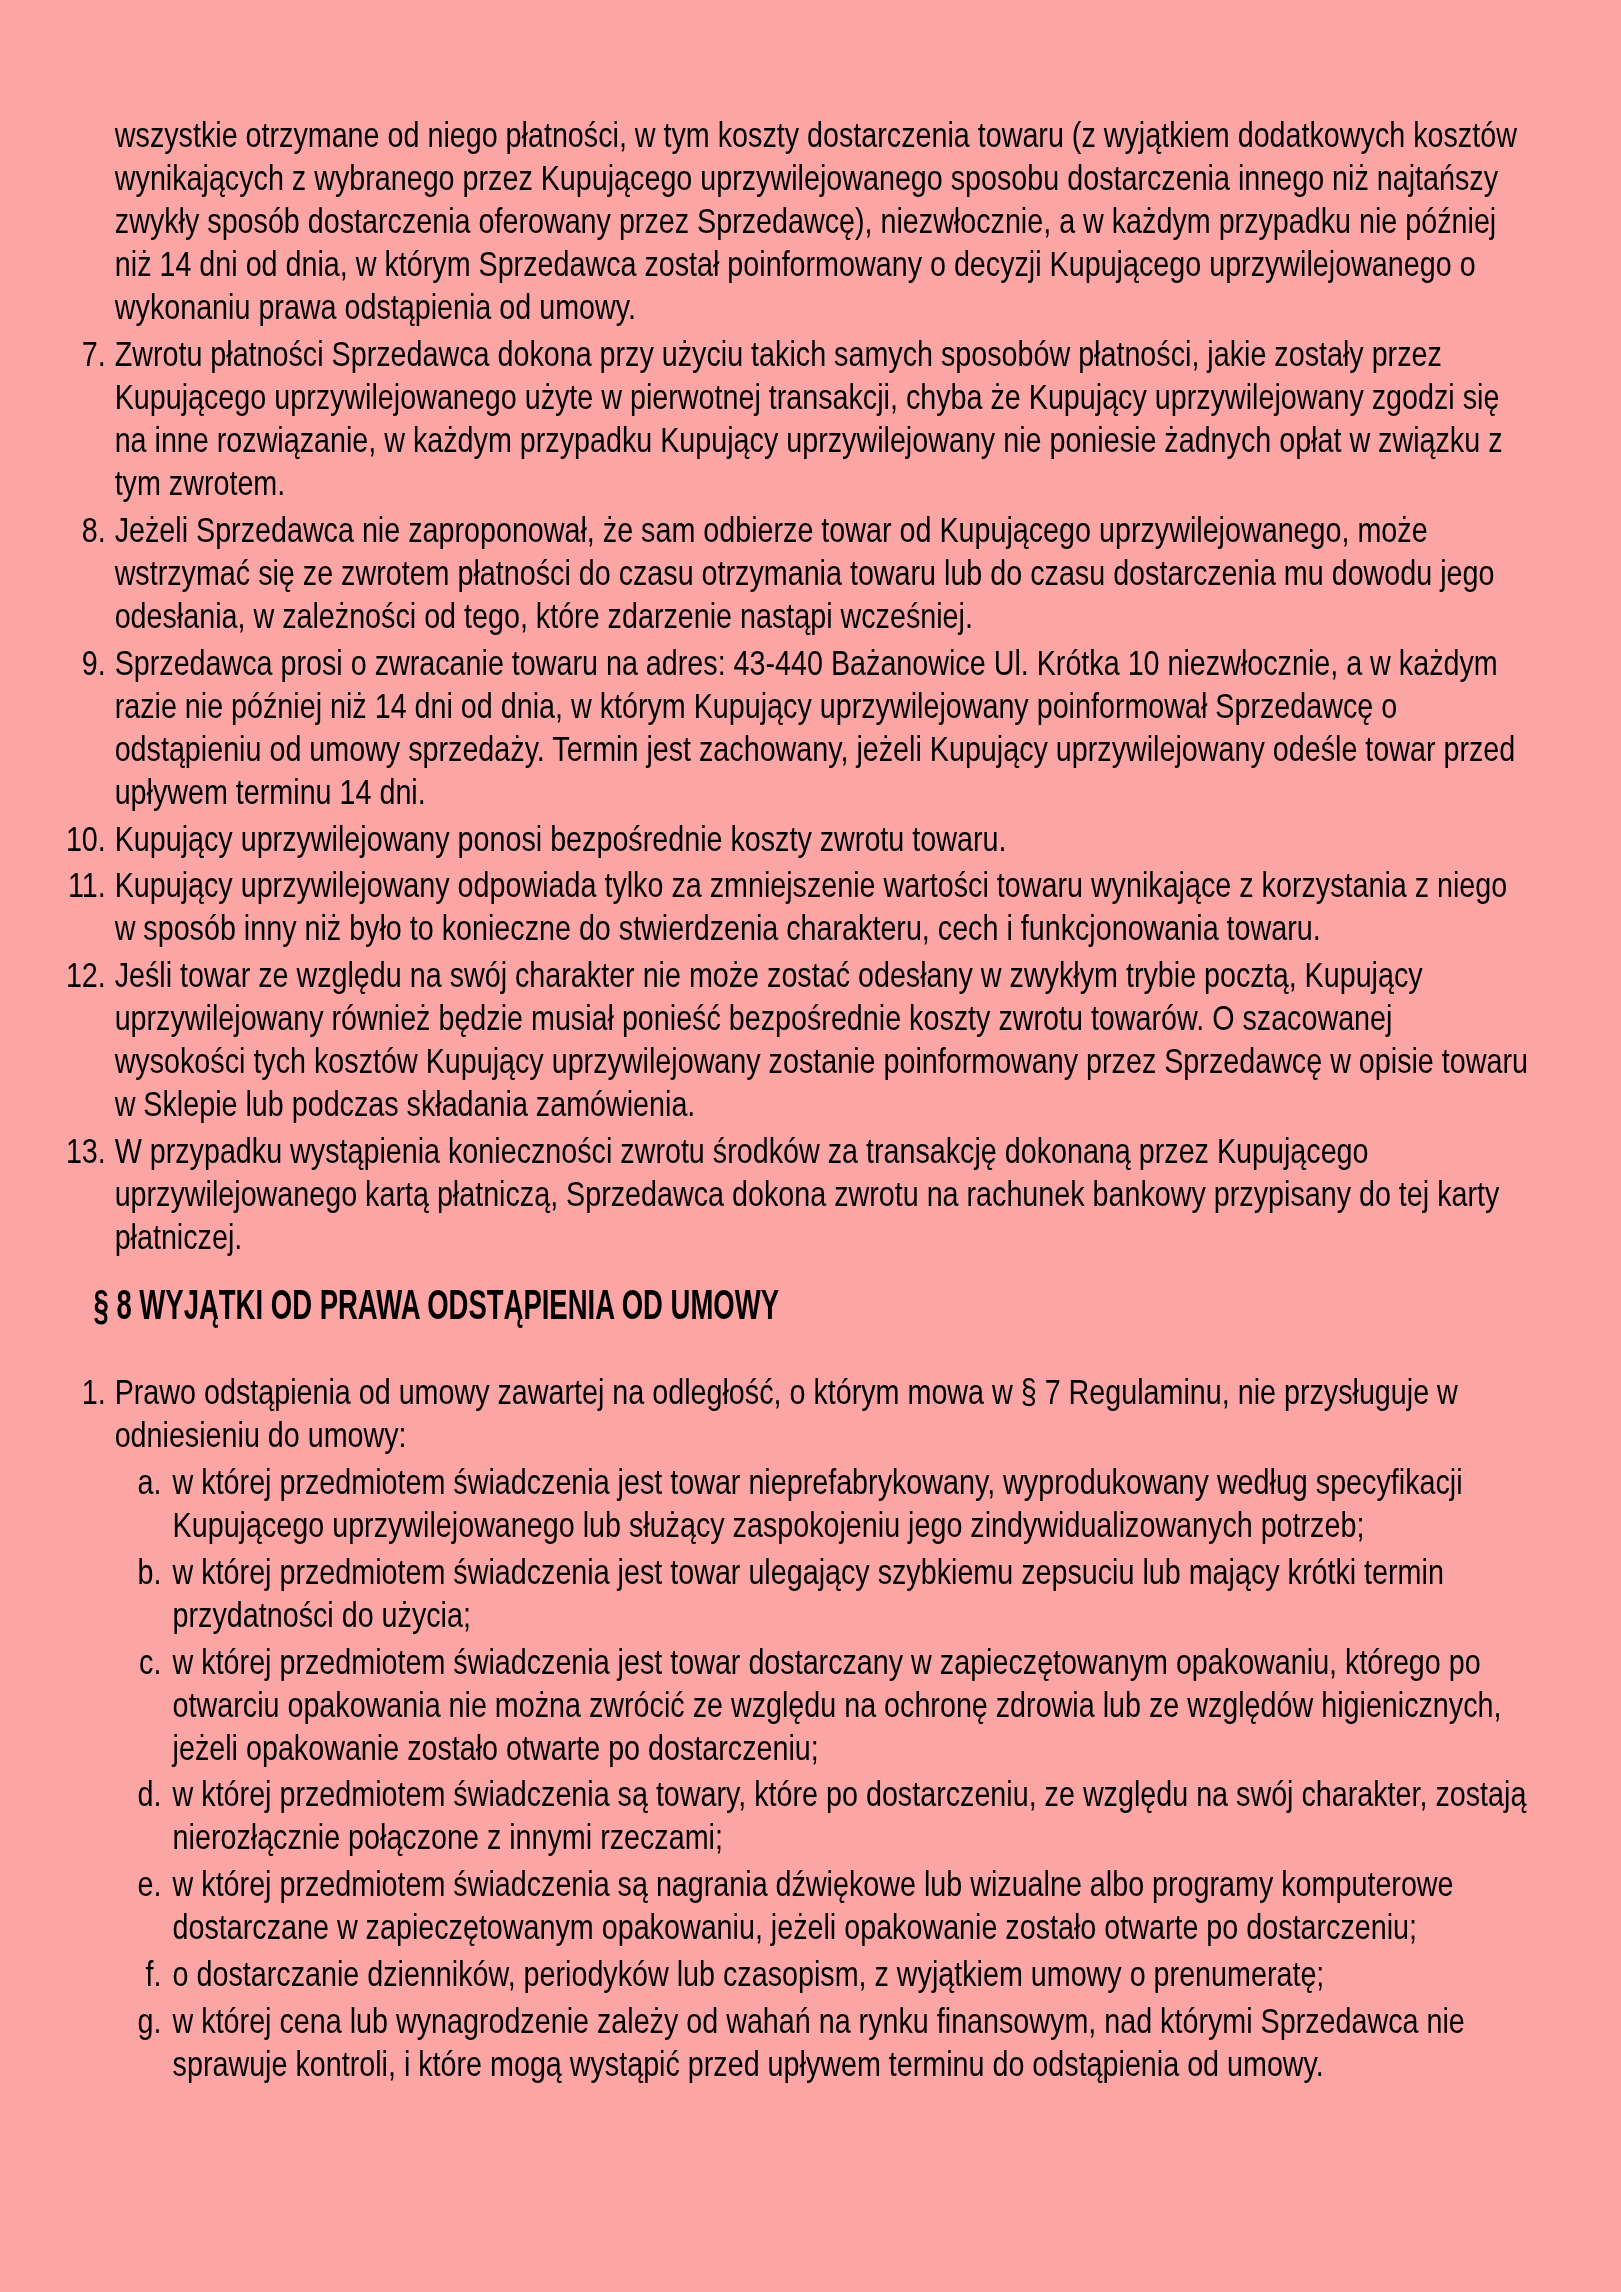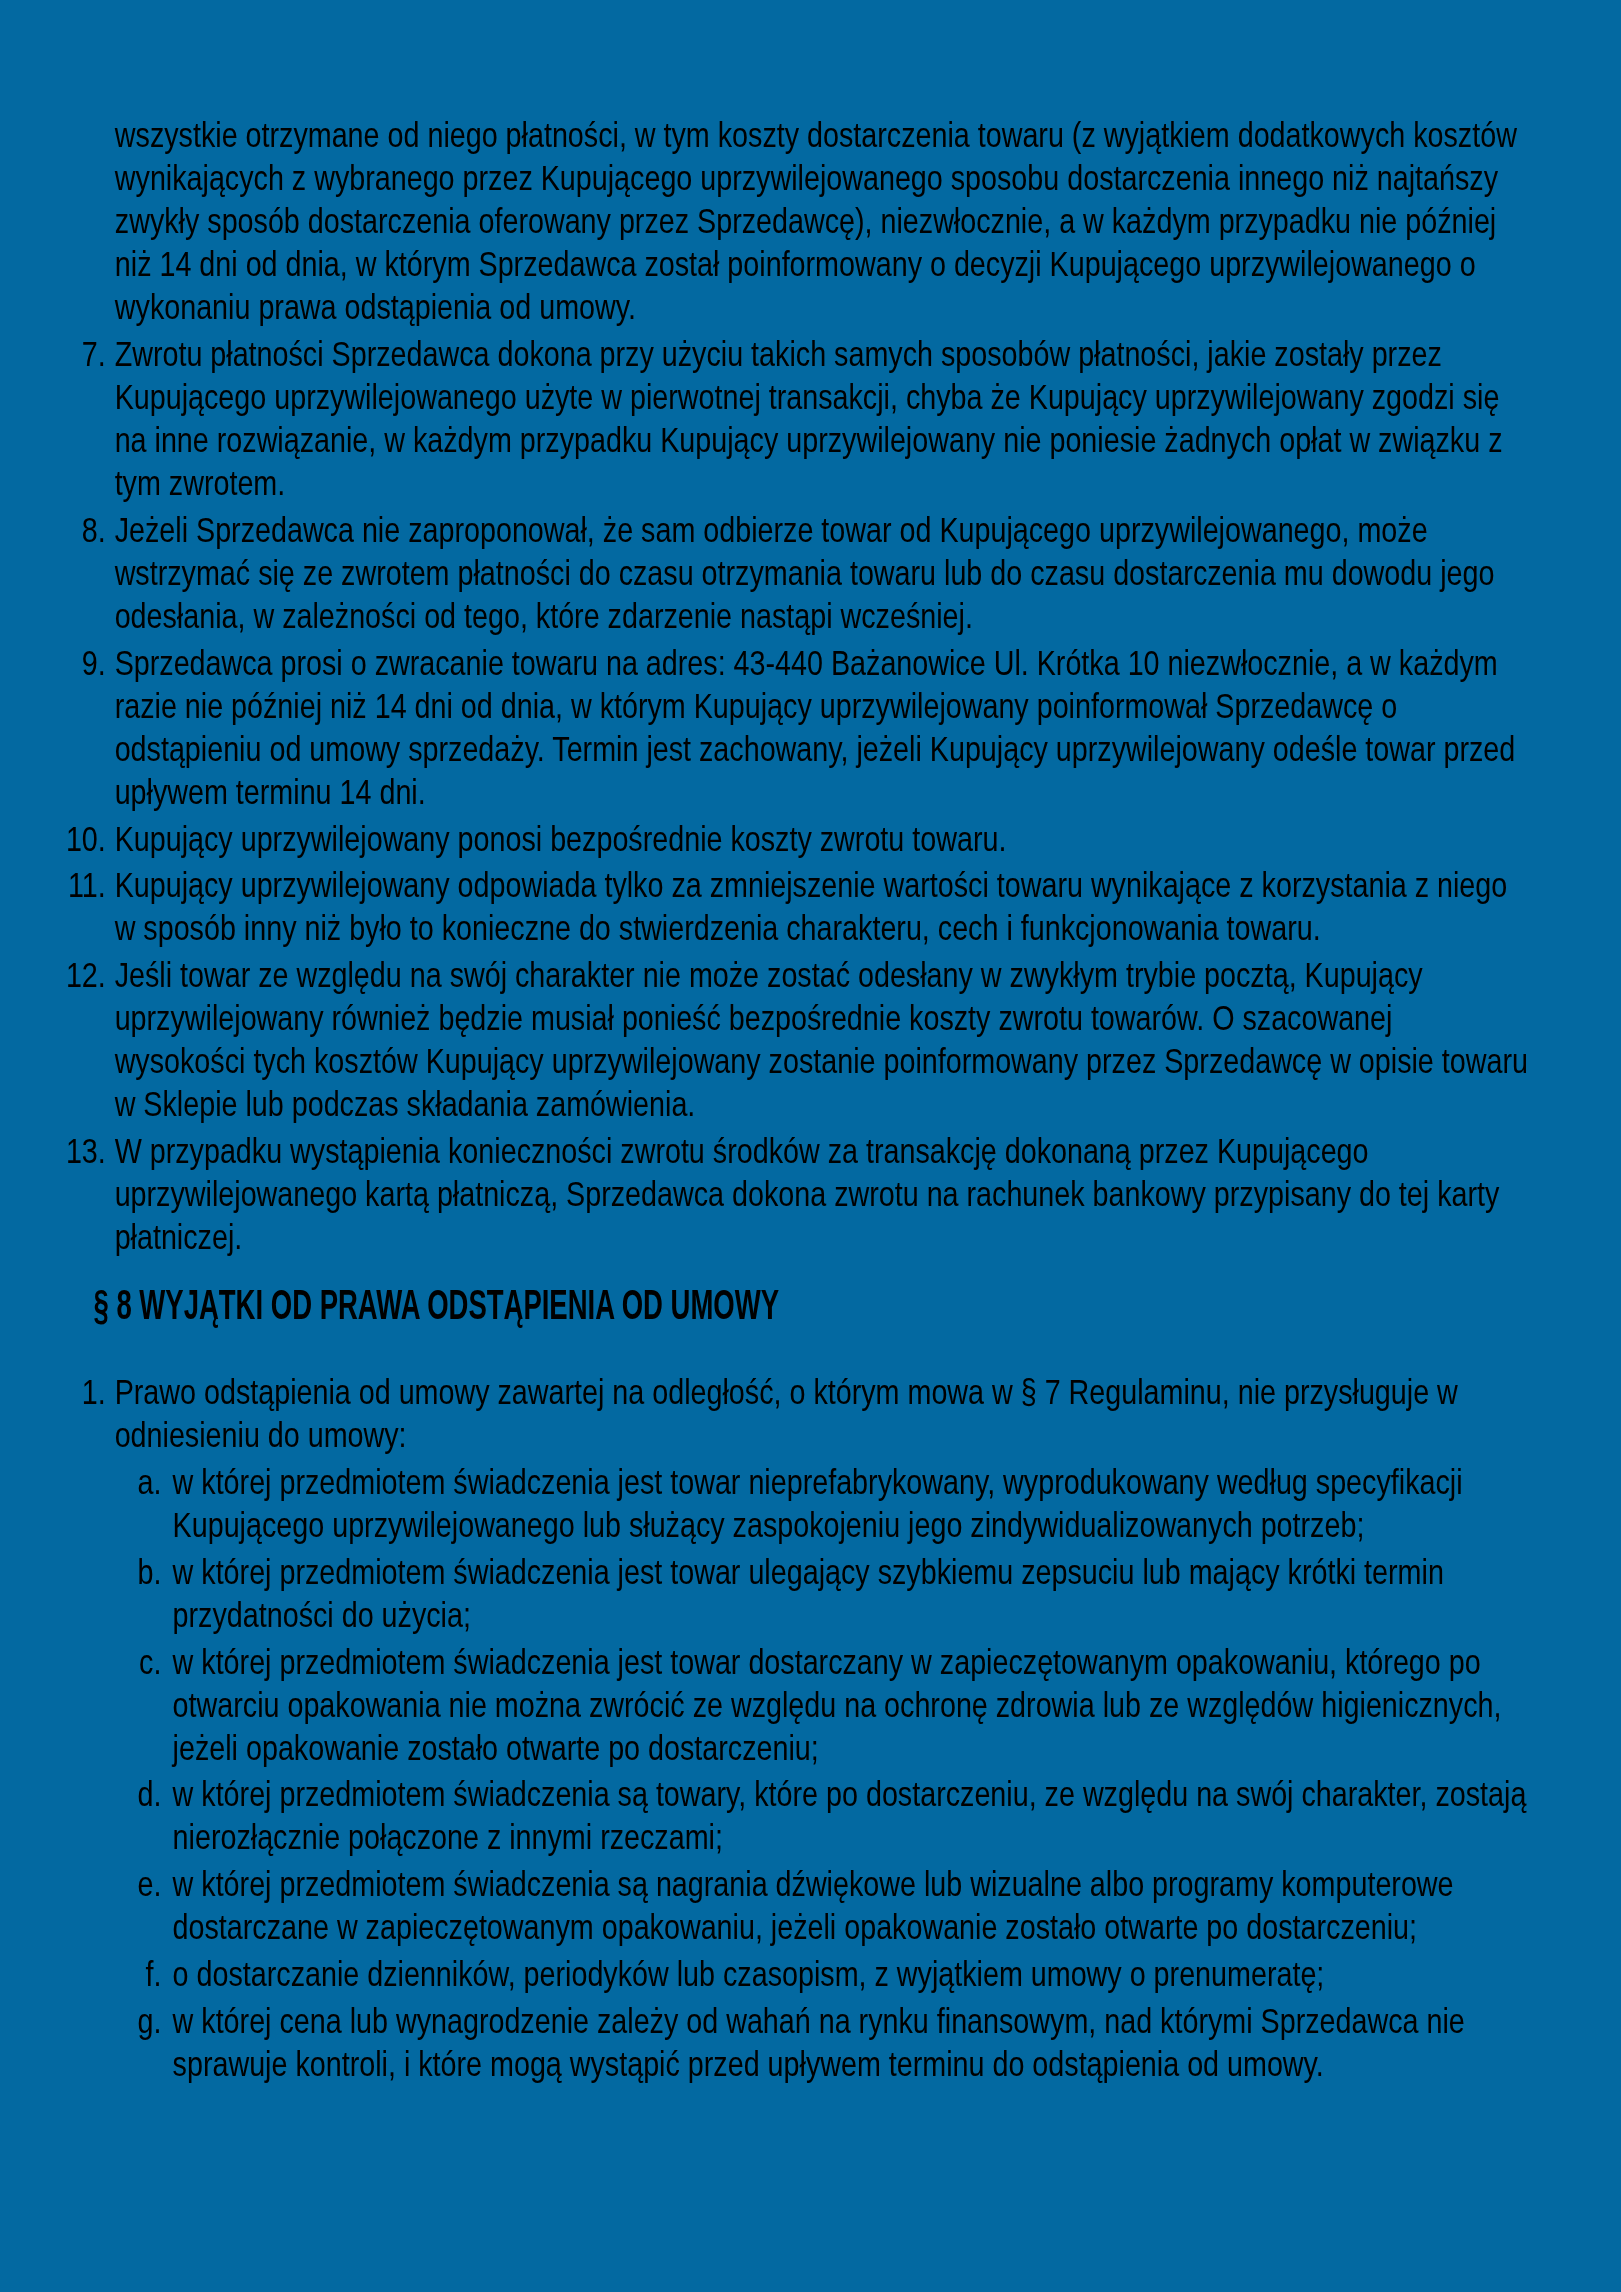--- a/index.html
+++ b/index.html
@@ -4,21 +4,21 @@
 <style>
   html, body {
     margin: 0;
     padding: 0;
     background: #ffffff;
   }
   .page {
     position: relative;
     width: 1621px;
     height: 2293px;
-    background: #0369a1;
+    background: #fca5a5;
     overflow: hidden;
     color: #000000;
     font-family: "Liberation Sans", "DejaVu Sans", sans-serif;
   }
   
   .scale-wrap {
     width: 1977px;
     transform: scaleX(0.82);
     transform-origin: 0 0;
   }

